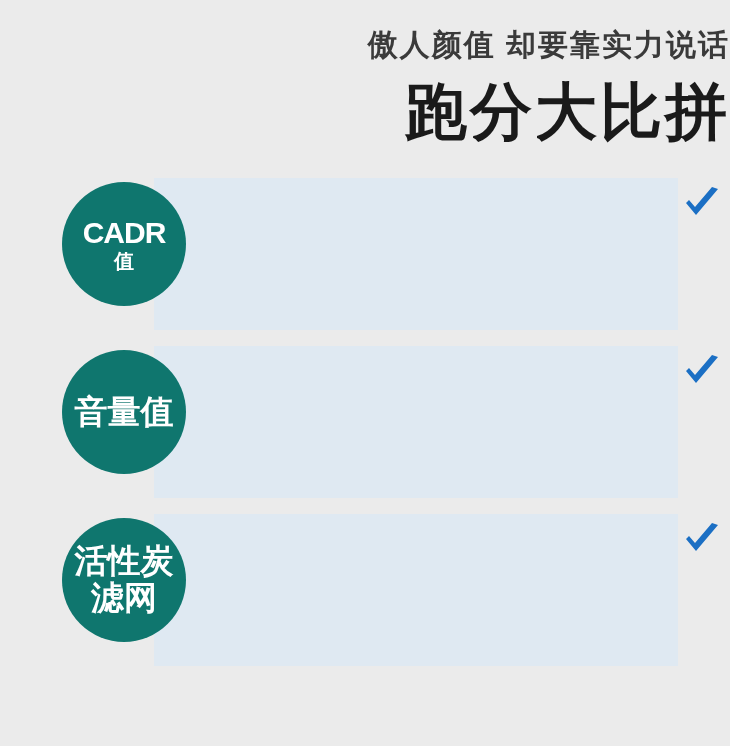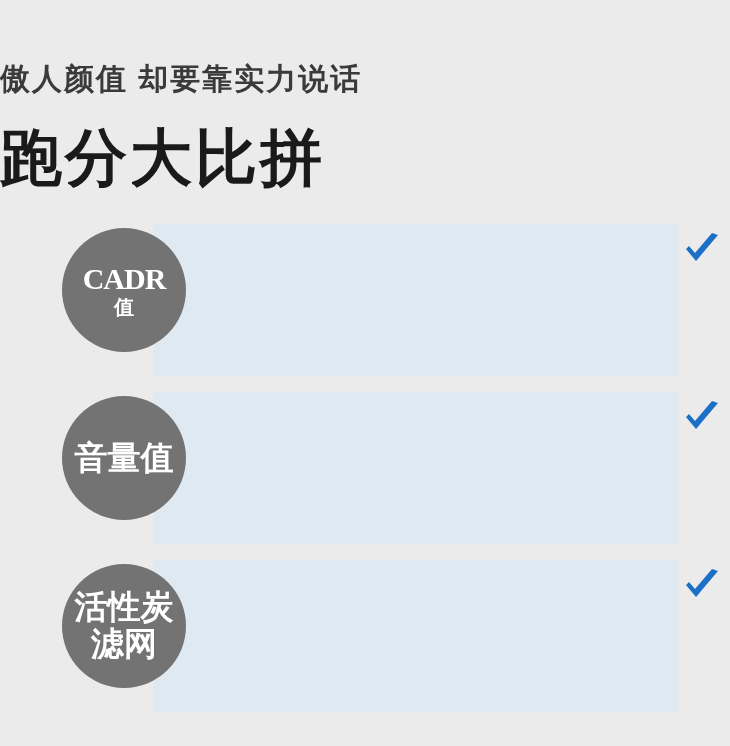--- a/index.html
+++ b/index.html
@@ -15,32 +15,32 @@
   }
   .page {
     position: relative;
     width: 730px;
     height: 746px;
     background: #ebebeb;
   }
 
   
   .header {
-    padding-top: 61px;
-    text-align: left;
+    padding-top: 27px;
+    text-align: right;
   }
   .header-sub {
     font-size: 30px;
     font-weight: bold;
     color: #3a3a3a;
     letter-spacing: 2px;
     line-height: 1.2;
   }
   .header-title {
-    margin-top: 28px;
+    margin-top: 16px;
     font-size: 62px;
     font-weight: bold;
     color: #1a1a1a;
     letter-spacing: 3px;
     line-height: 1.05;
   }
 
   
   .blocks {
     margin-top: 34px;
@@ -54,31 +54,30 @@
     margin-top: 16px;
   }
 
   .badge {
     position: absolute;
     left: 62px;
     top: 4px;
     width: 124px;
     height: 124px;
     border-radius: 50%;
-    background: #737373;
+    background: #0f766e;
     color: #ffffff;
     display: flex;
     flex-direction: column;
     align-items: center;
     justify-content: center;
     text-align: center;
     line-height: 1.12;
     z-index: 3;
     box-shadow: 0 0 0 0 rgba(0,0,0,0);
-    font-family: Liberation Serif, serif;
   }
   .badge .l1 { font-size: 27px; font-weight: bold; letter-spacing: 0px; }
   .badge .l2 { font-size: 21px; font-weight: bold; }
   .badge.small .l1 { font-size: 33px; }
   .badge.cadr .l1 { font-size: 30px; letter-spacing: -1px; }
   .badge.cadr .l2 { font-size: 20px; }
 
   .panel {
     position: absolute;
     left: 154px;

